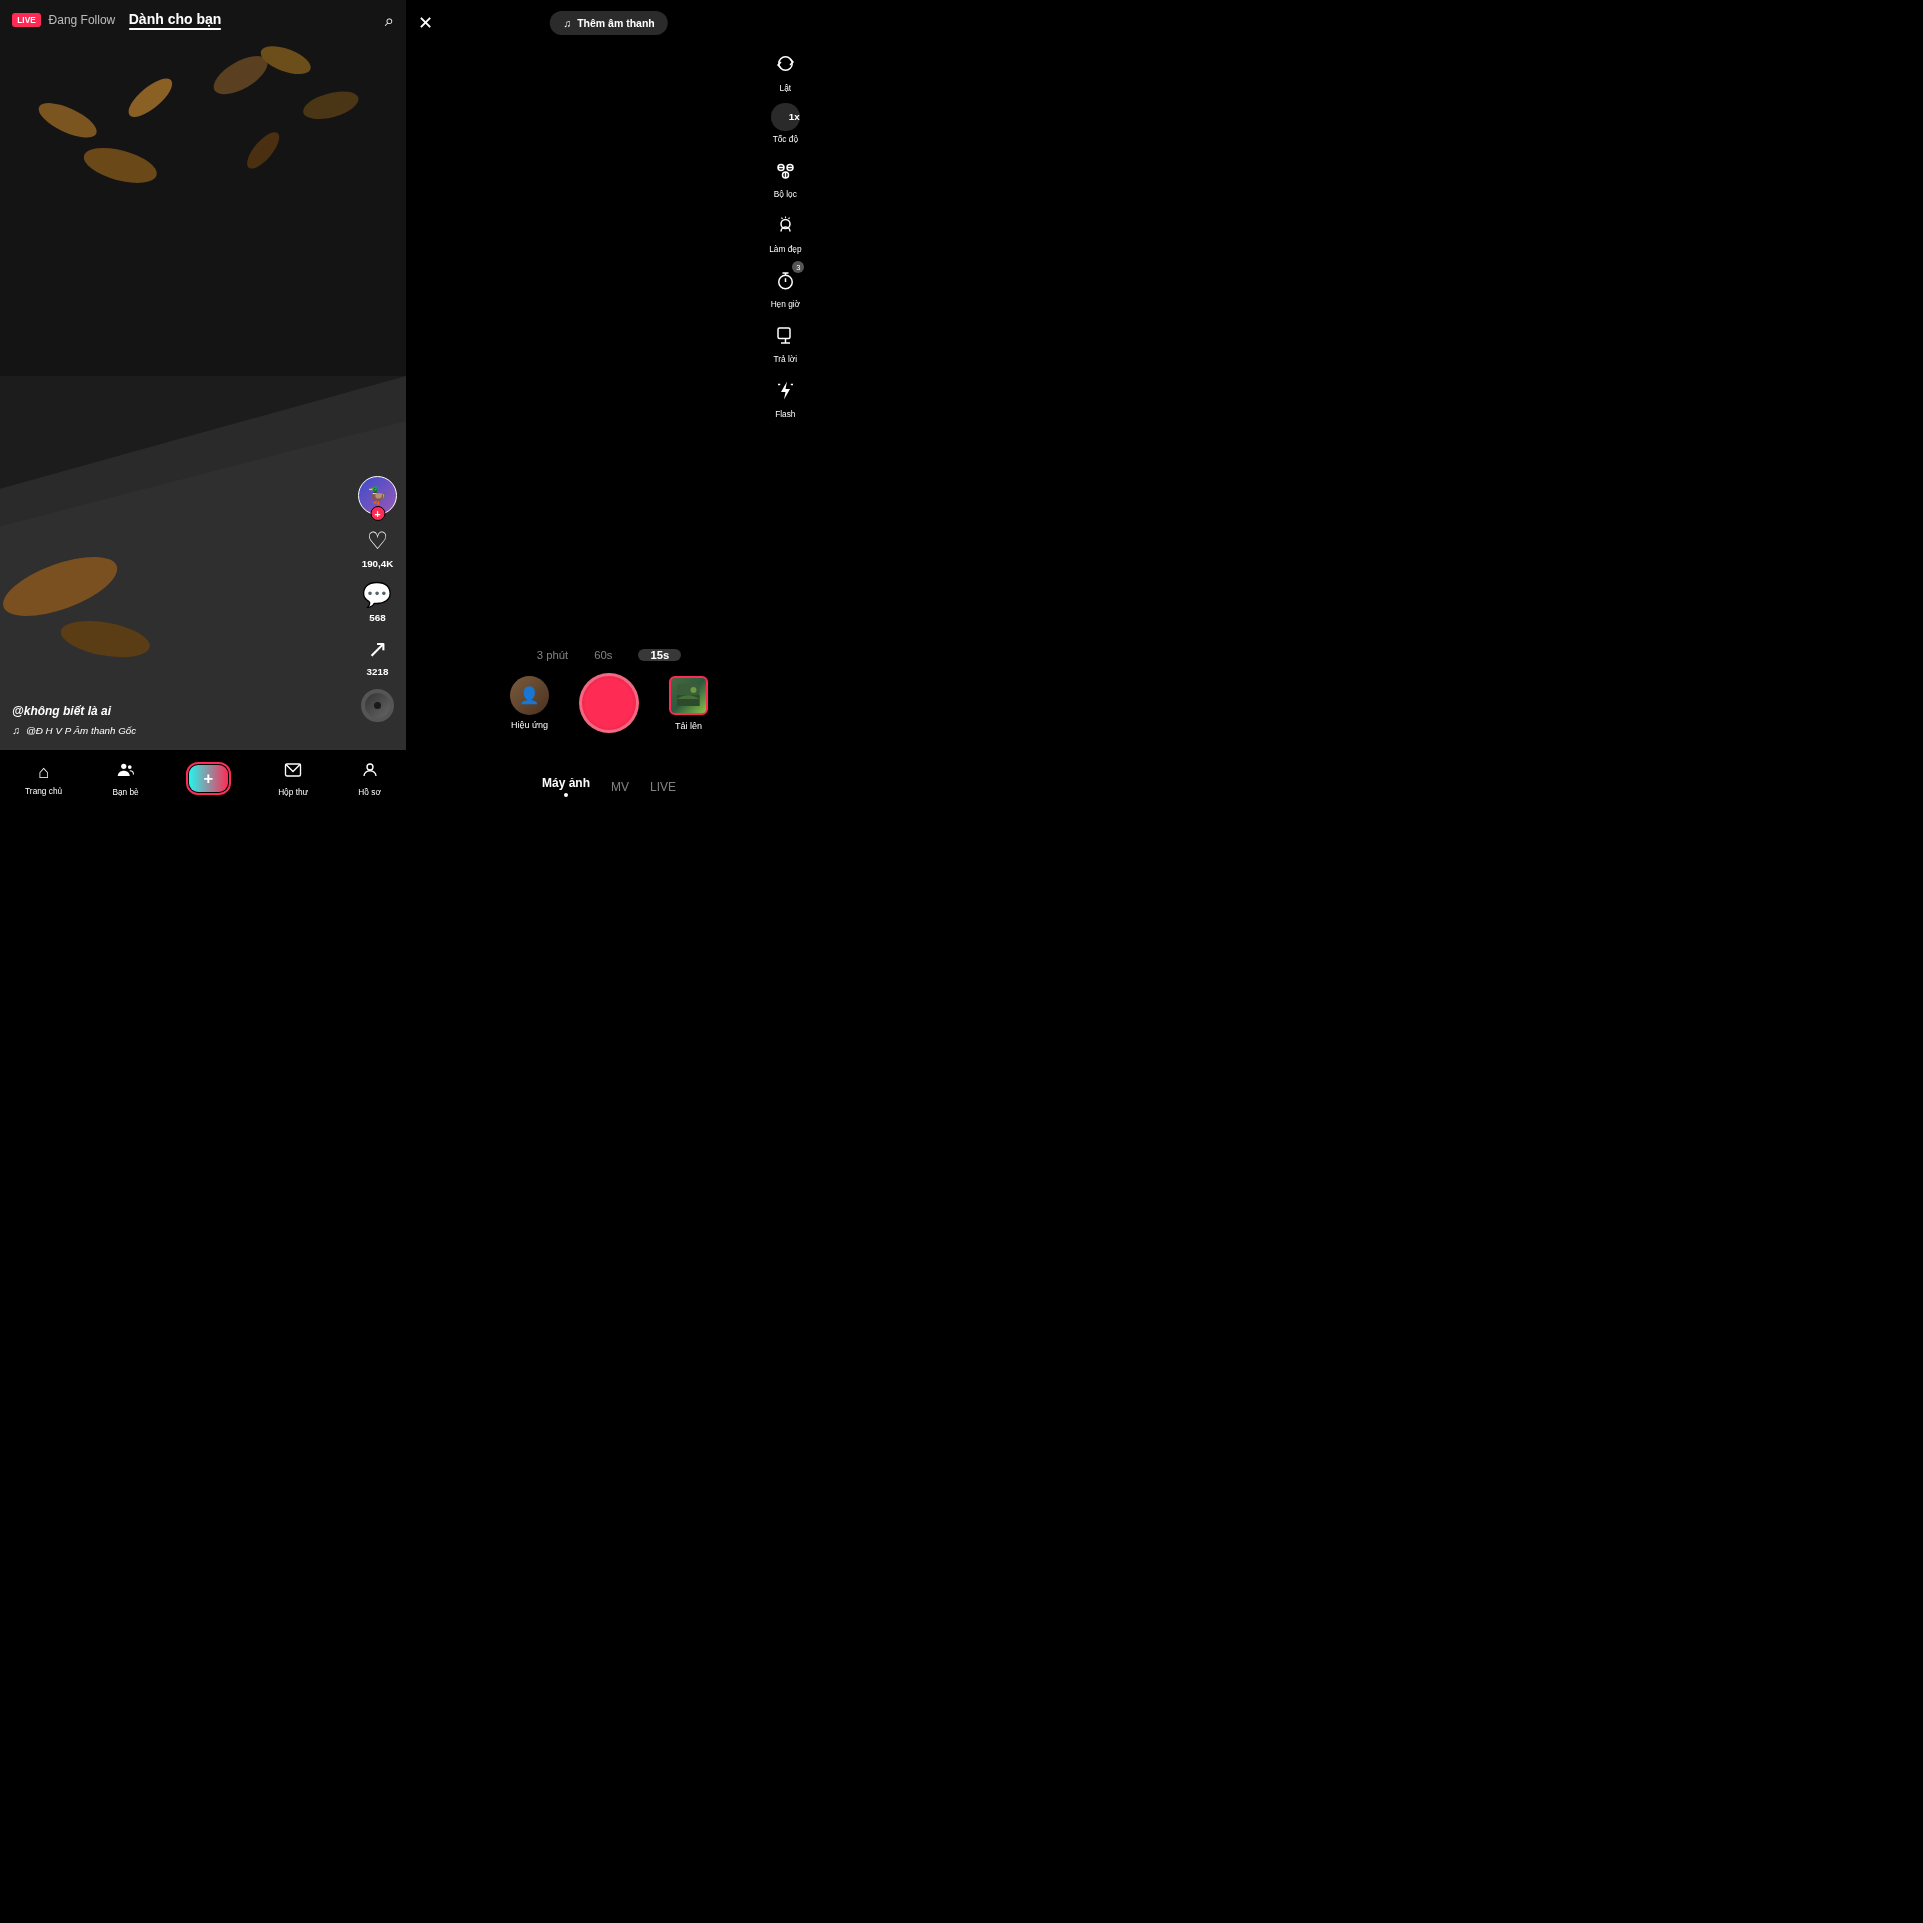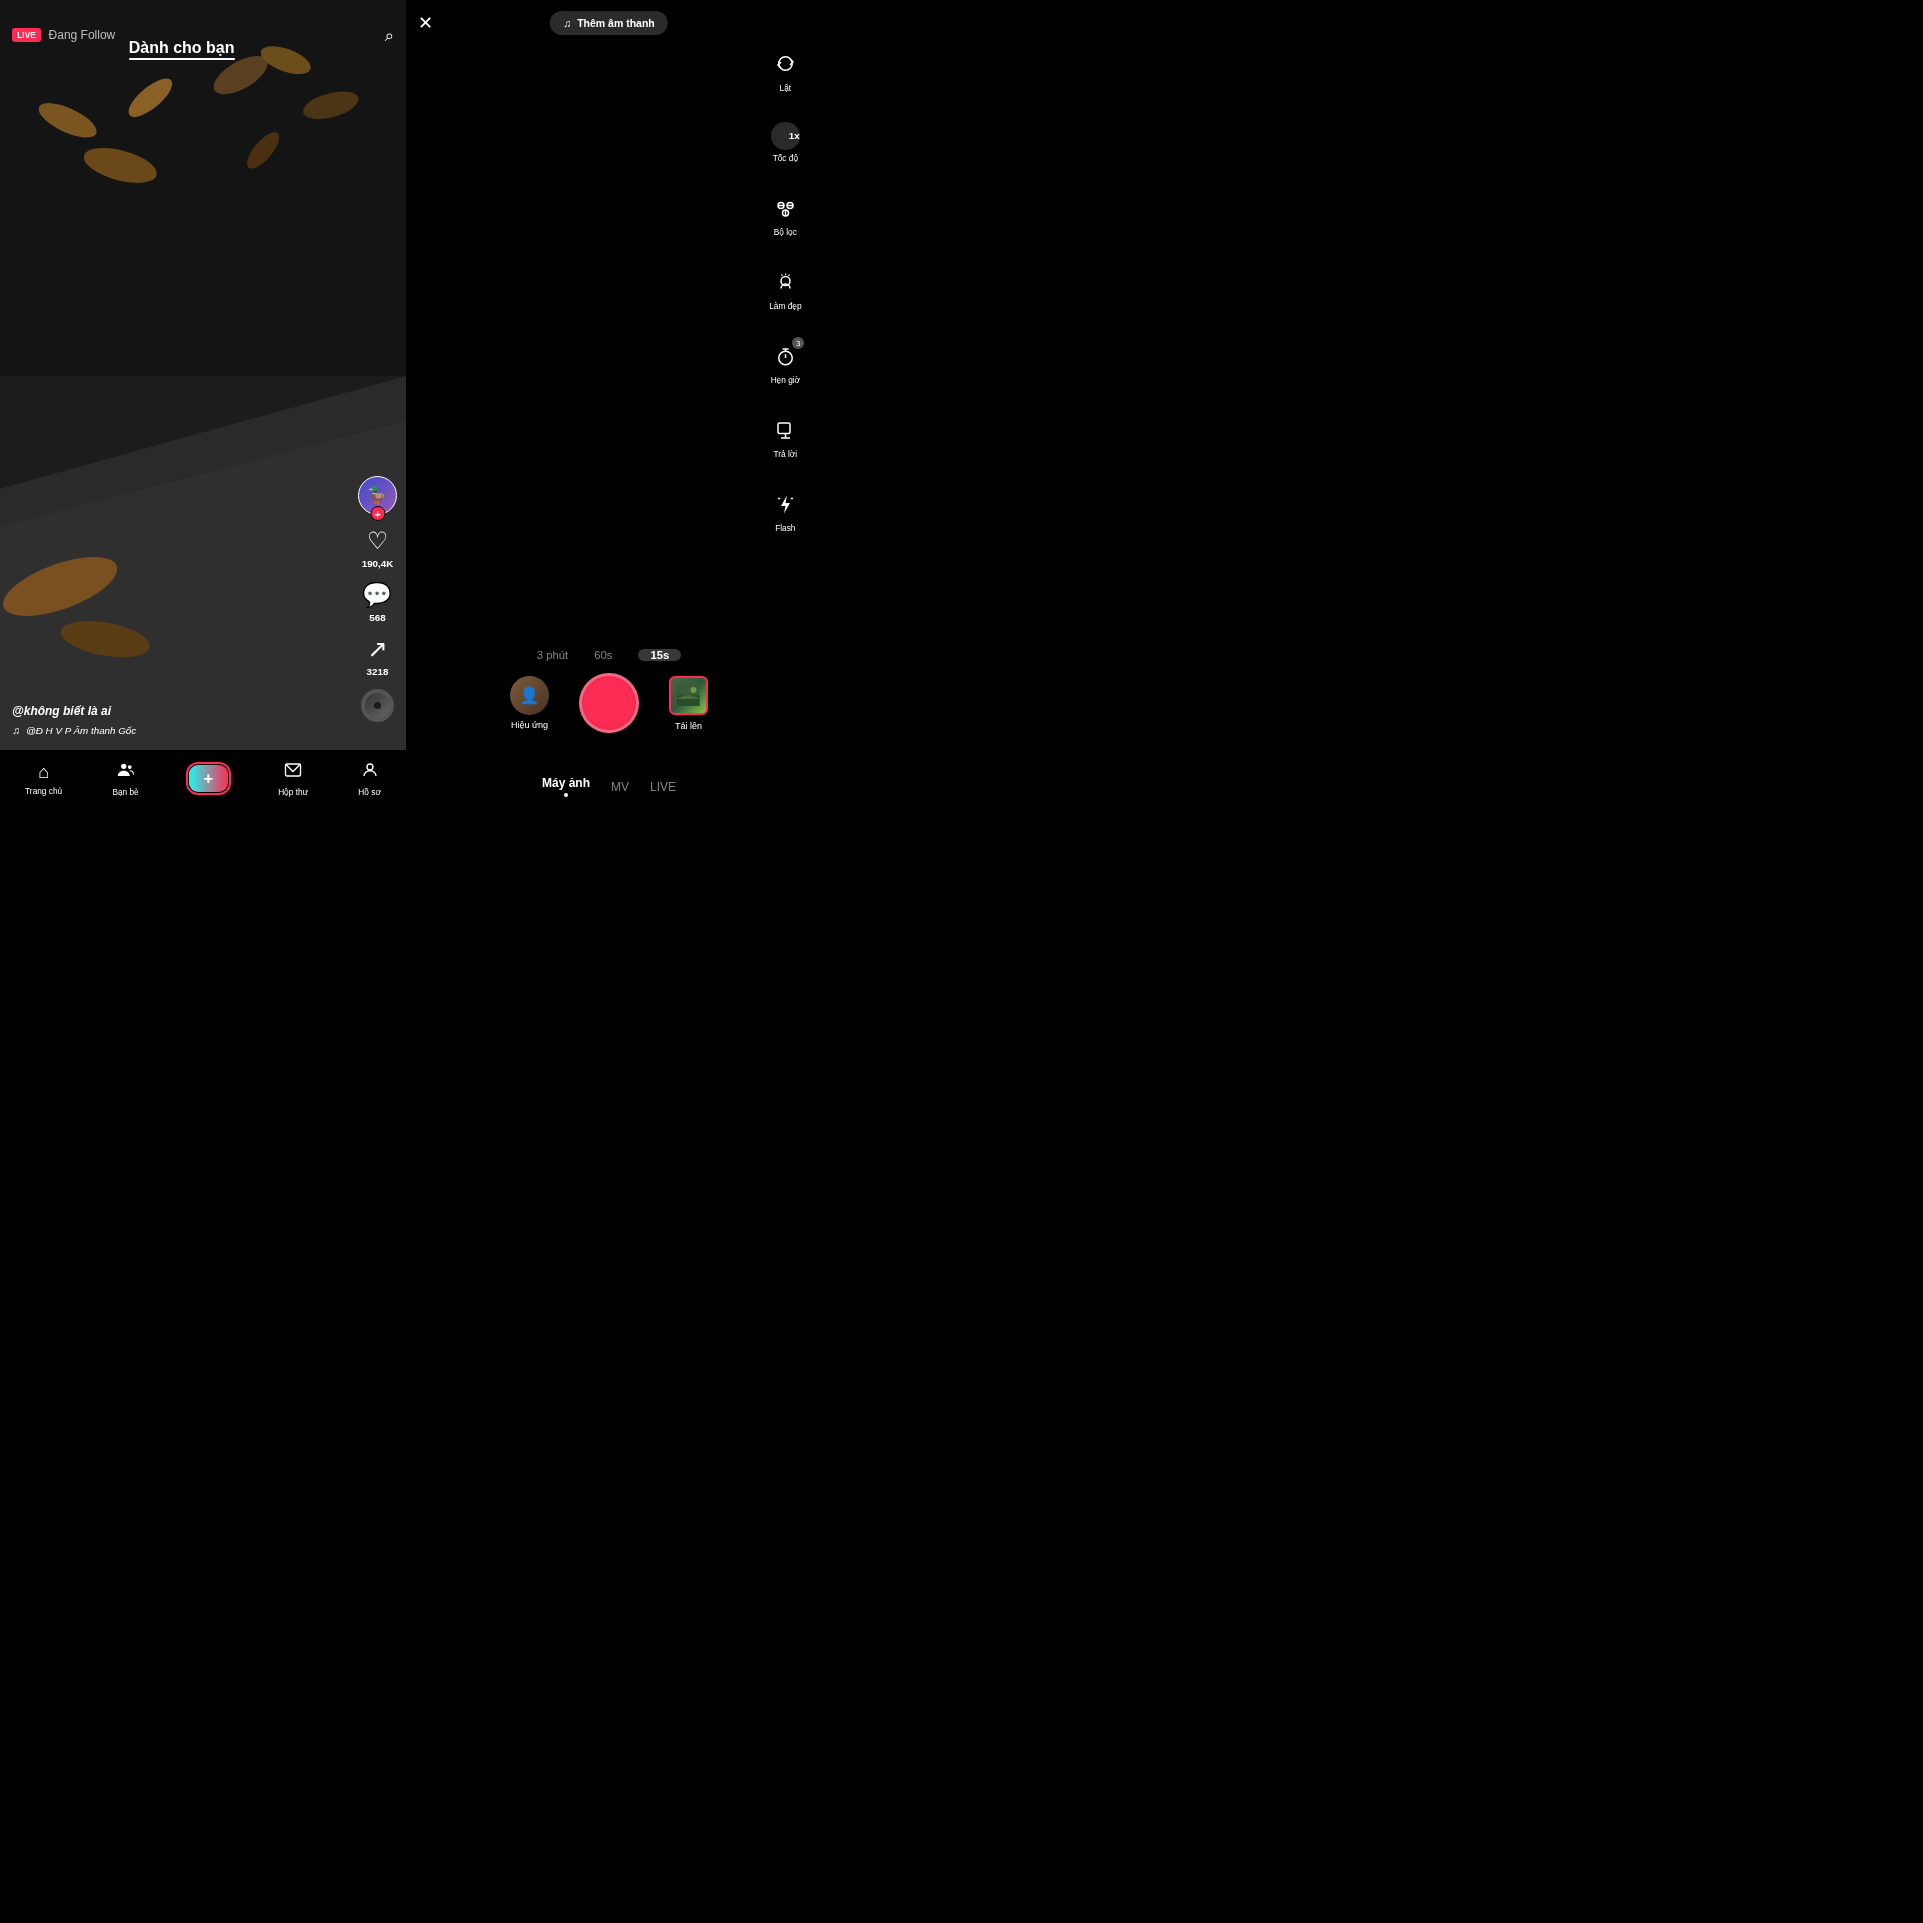--- a/index.html
+++ b/index.html
@@ -51,23 +51,22 @@
 
     .tab-following {
       color: rgba(255,255,255,0.7);
       font-size: 12px;
       font-weight: 500;
       margin-right: 13.5px;
     }
 
     .tab-for-you {
       color: #fff;
-      font-size: 16px;
+      font-size: 14px;
       font-weight: 700;
-      margin-top: 28px;
     }
 
     .tab-for-you::after {
       content: '';
       display: block;
       width: 100%;
       height: 1.5px;
       background: #fff;
       margin-top: 1.5px;
       border-radius: 0.8px;
@@ -295,21 +294,21 @@
     }
 
     
     .cam-tools {
       position: absolute;
       right: 10.5px;
       top: 7.5px;
       display: flex;
       flex-direction: column;
       align-items: center;
-      gap: 29px;
+      gap: 10px;
       margin-left: 24px;
     }
 
     .tool-item {
       display: flex;
       flex-direction: column;
       align-items: center;
       gap: 3px;
       cursor: pointer;
     }

